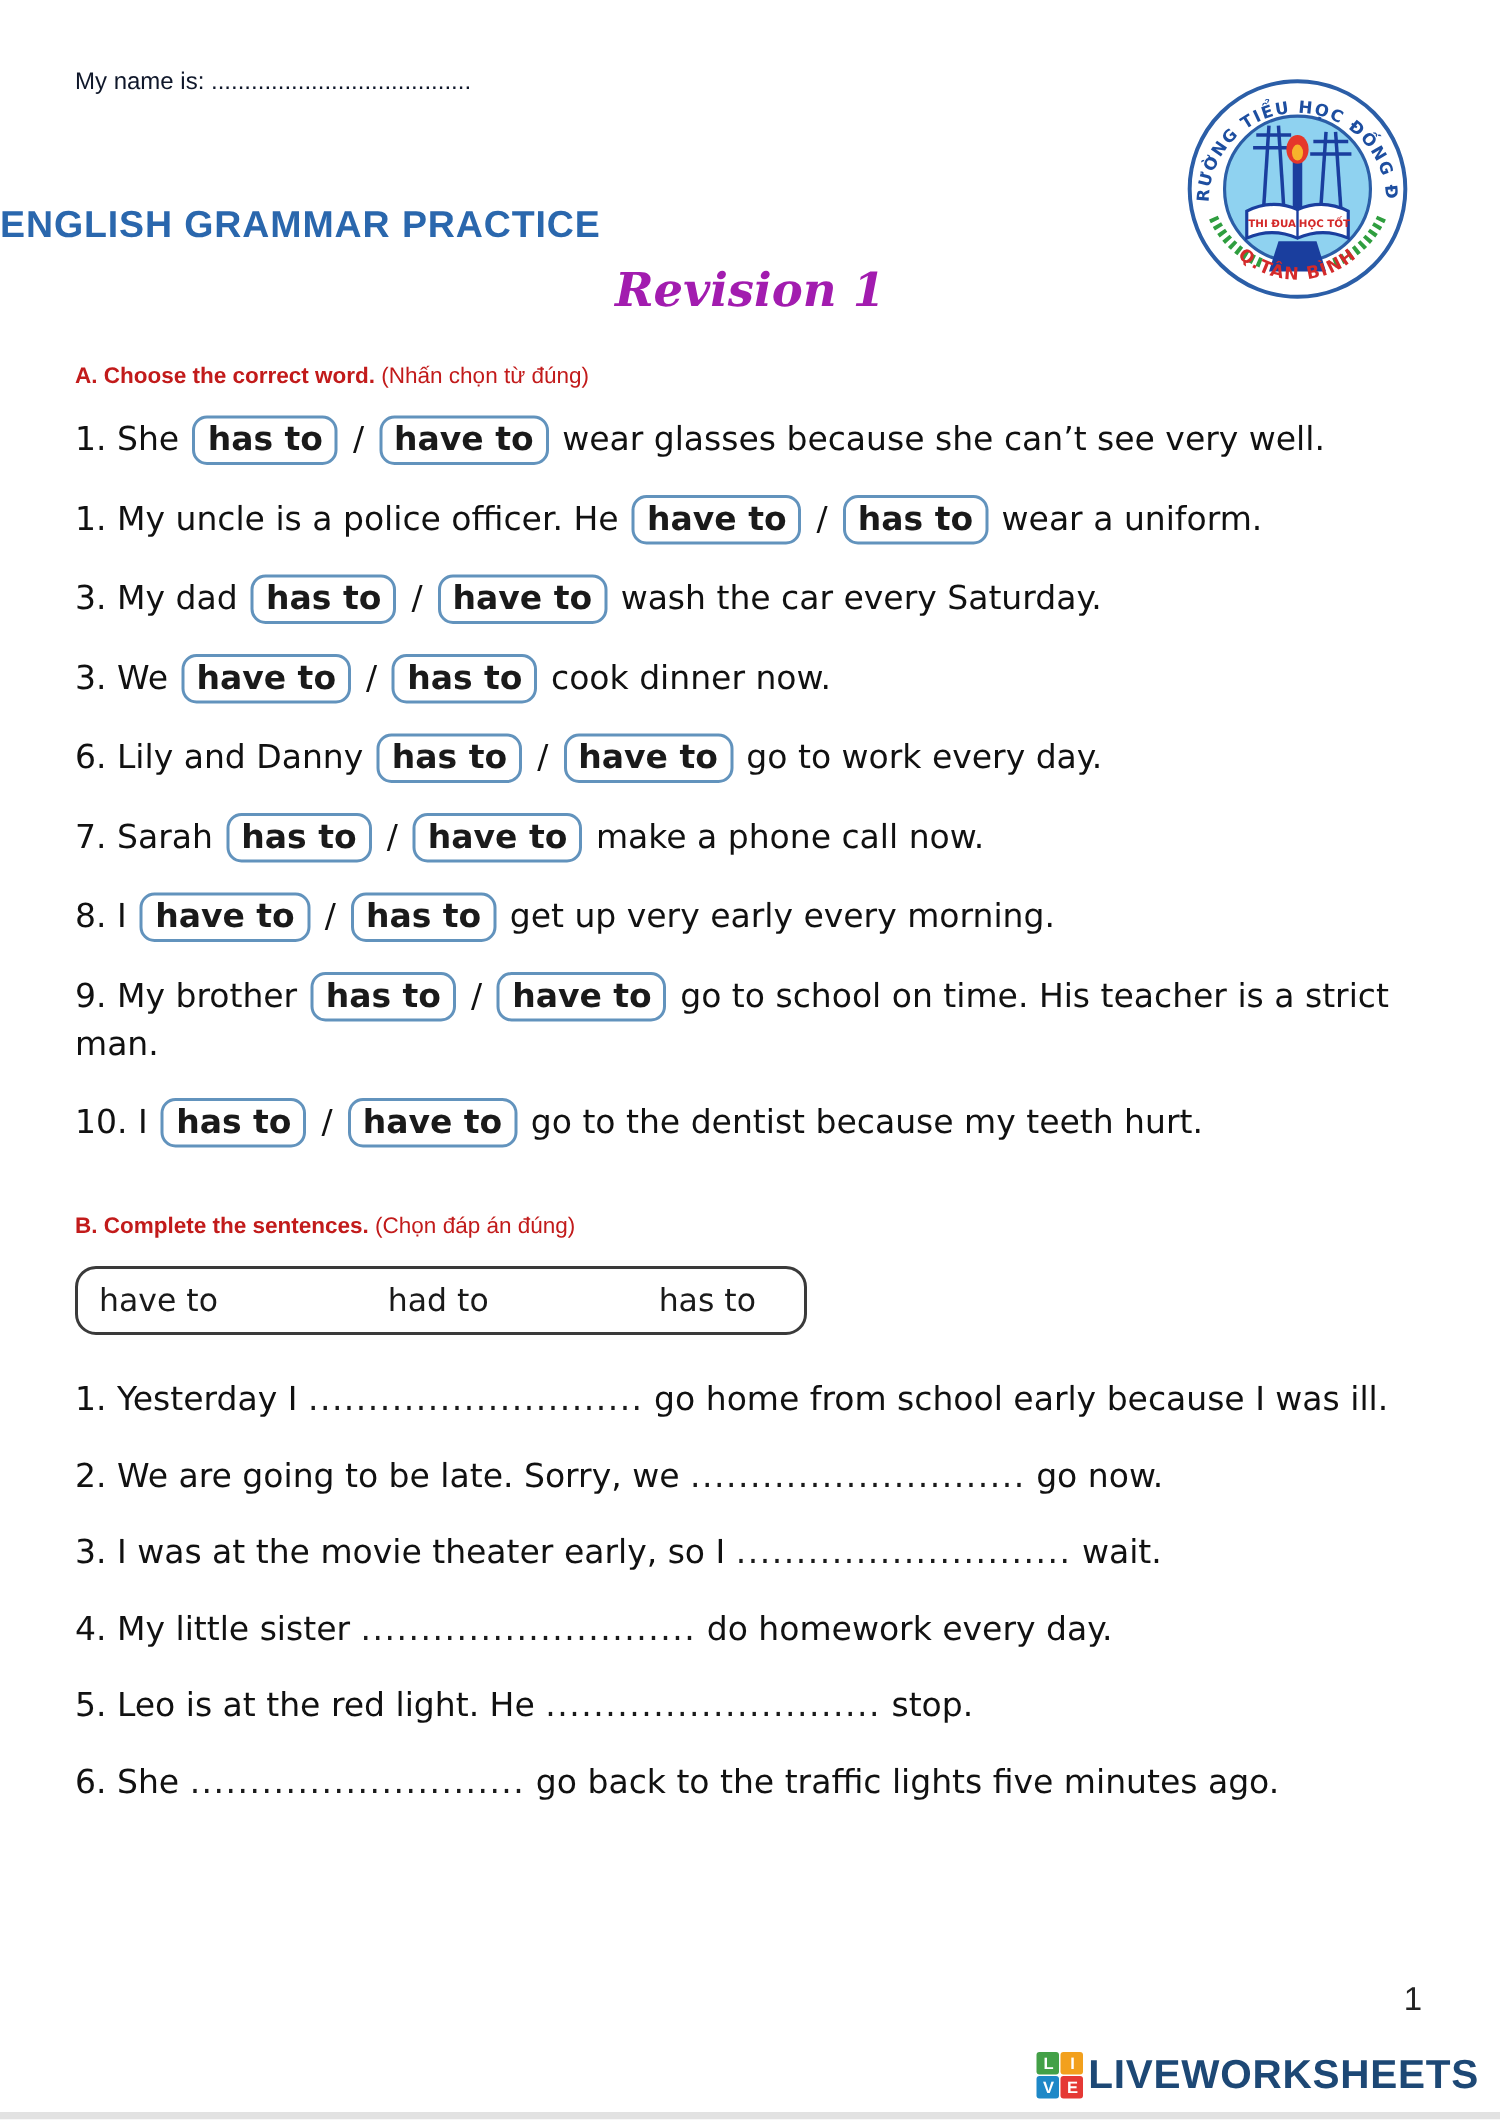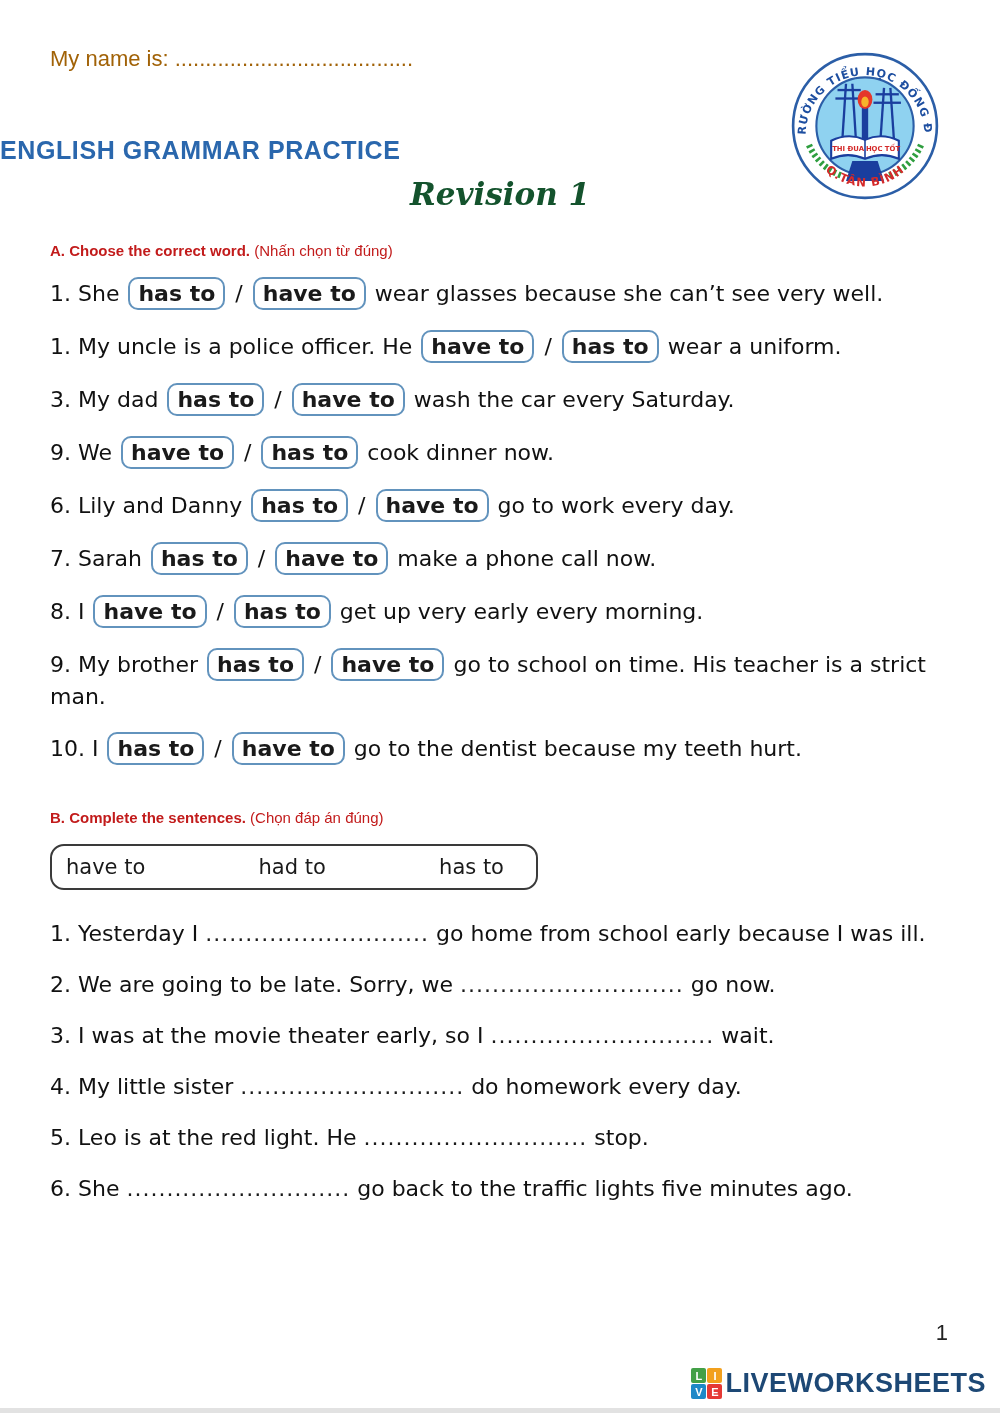--- a/index.html
+++ b/index.html
@@ -2,33 +2,33 @@
 <html><head>
 <meta charset="utf-8">
 <style>
   html,body{margin:0;padding:0;}
   body{
     width:1000px;height:1413px;position:relative;background:#ffffff;
     font-family:"DejaVu Sans", sans-serif;color:#1a1a1a;overflow:hidden;
   }
   
   .name-line{
-    position:absolute;top:46px;left:50px;font-size:22px;
-    font-family:"Liberation Sans", sans-serif;color:#a16207;
+    position:absolute;top:46px;left:50px;font-size:16px;
+    font-family:"Liberation Sans", sans-serif;color:#0f172a;
   }
   .logo{position:absolute;top:52px;left:791px;width:148px;height:148px;}
   .title{
     position:absolute;top:136px;left:0;width:100%;text-align:left;
     font-family:"Liberation Sans", sans-serif;font-weight:bold;
     font-size:25px;letter-spacing:.6px;color:#2a67ad;
   }
   .subtitle{
     position:absolute;top:176px;left:0;width:100%;text-align:center;
     font-family:"DejaVu Serif", serif;font-style:italic;font-weight:bold;
-    font-size:31px;color:#14532d;
+    font-size:31px;color:#a21caf;
   }
   
   .content{position:absolute;top:242px;left:50px;width:900px;}
   .sec-head{font-family:"Liberation Sans", sans-serif;font-size:15px;margin-bottom:18px;}
   .sec-head .bold{font-weight:bold;color:#c21b1b;}
   .sec-head .note{color:#c21b1b;}
   .sentence{font-size:22px;line-height:31px;margin-bottom:20px;}
   .sentence .txt{color:#111;text-align:right;}
   .opt{
     display:inline-block;border:2px solid #6293bd;border-radius:10px;
@@ -120,21 +120,21 @@
 
     <div class="section-a">
       <div class="sec-head">
         <span class="bold">A. Choose the correct word.</span>
         <span class="note">(Nhấn chọn từ đúng)</span>
       </div>
       <div>
           <div class="sentence"><span class="txt">1. She </span><span class="opt">has to</span><span class="txt sep"> / </span><span class="opt">have to</span><span class="txt"> wear glasses because she can’t see very well.</span></div>
           <div class="sentence"><span class="txt">1. My uncle is a police officer. He </span><span class="opt">have to</span><span class="txt sep"> / </span><span class="opt">has to</span><span class="txt"> wear a uniform.</span></div>
           <div class="sentence"><span class="txt">3. My dad </span><span class="opt">has to</span><span class="txt sep"> / </span><span class="opt">have to</span><span class="txt"> wash the car every Saturday.</span></div>
-          <div class="sentence"><span class="txt">9. We </span><span class="opt">have to</span><span class="txt sep"> / </span><span class="opt">has to</span><span class="txt"> cook dinner now.</span></div>
+          <div class="sentence"><span class="txt">3. We </span><span class="opt">have to</span><span class="txt sep"> / </span><span class="opt">has to</span><span class="txt"> cook dinner now.</span></div>
           <div class="sentence"><span class="txt">6. Lily and Danny </span><span class="opt">has to</span><span class="txt sep"> / </span><span class="opt">have to</span><span class="txt"> go to work every day.</span></div>
           <div class="sentence"><span class="txt">7. Sarah </span><span class="opt">has to</span><span class="txt sep"> / </span><span class="opt">have to</span><span class="txt"> make a phone call now.</span></div>
           <div class="sentence"><span class="txt">8. I </span><span class="opt">have to</span><span class="txt sep"> / </span><span class="opt">has to</span><span class="txt"> get up very early every morning.</span></div>
           <div class="sentence"><span class="txt">9. My brother </span><span class="opt">has to</span><span class="txt sep"> / </span><span class="opt">have to</span><span class="txt"> go to school on time. His teacher is a strict man.</span></div>
           <div class="sentence"><span class="txt">10. I </span><span class="opt">has to</span><span class="txt sep"> / </span><span class="opt">have to</span><span class="txt"> go to the dentist because my teeth hurt.</span></div>
         </div>
     </div>
 
     <div class="section-b">
       <div class="sec-head">

